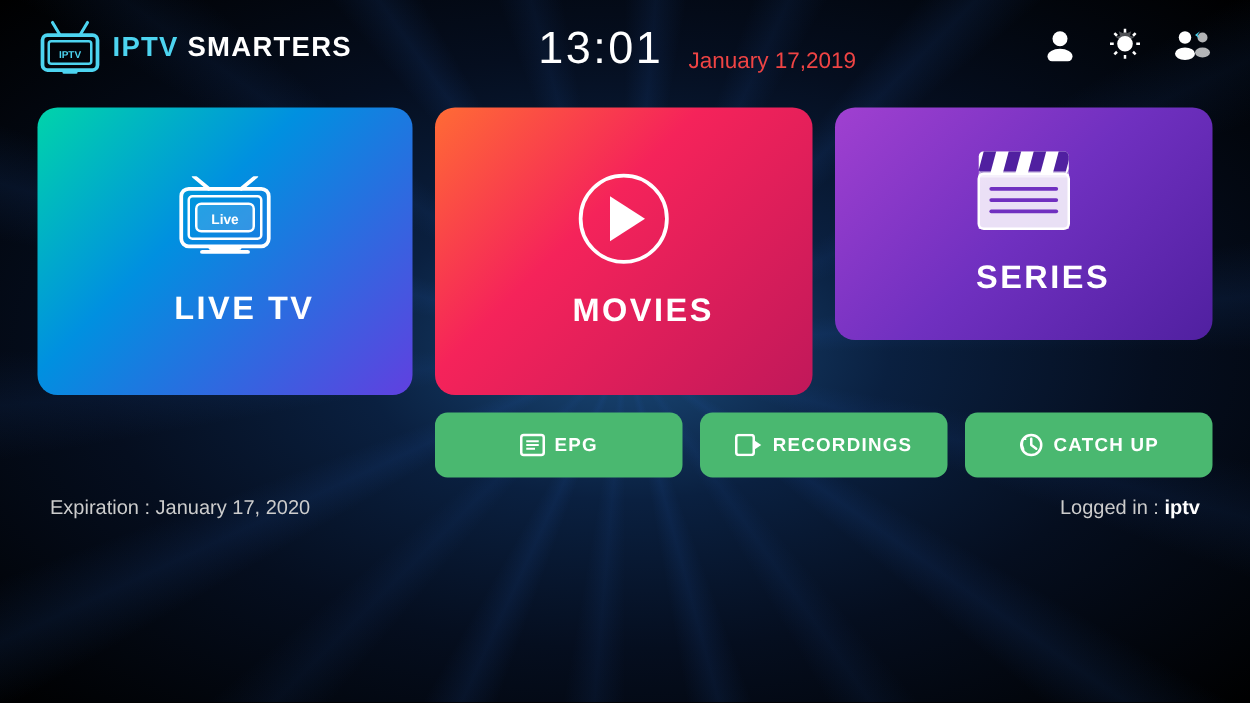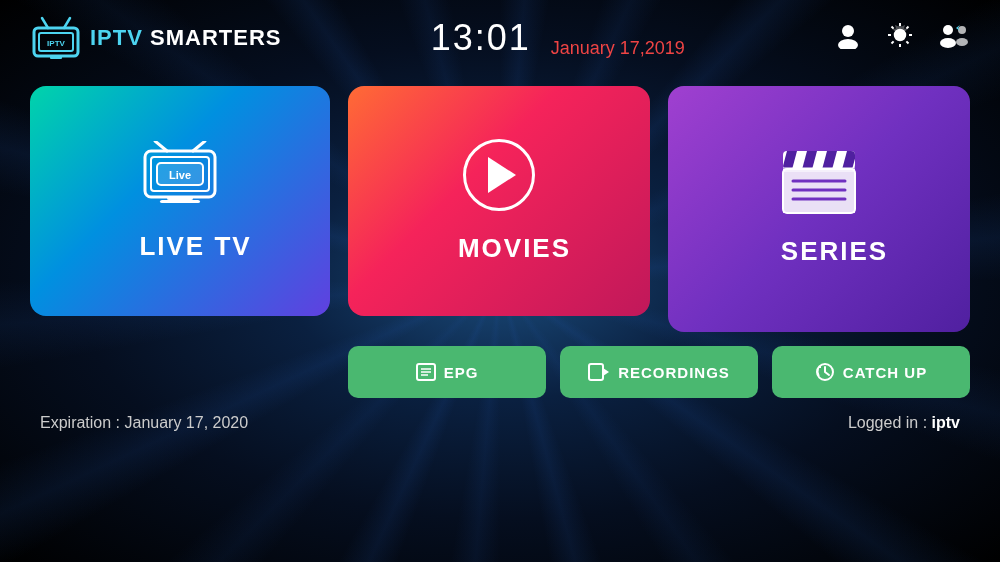--- a/index.html
+++ b/index.html
@@ -201,21 +201,21 @@
       height: 0;
       border-top: 18px solid transparent;
       border-bottom: 18px solid transparent;
       border-left: 28px solid white;
       margin-left: 5px;
     }
 
     
     .card-series {
       flex: 1;
-      height: 246px;
+      height: 186px;
       border-radius: 16px;
       background: linear-gradient(135deg, #a040d0 0%, #7030c0 50%, #5020a0 100%);
       display: flex;
       flex-direction: column;
       align-items: center;
       justify-content: center;
       cursor: pointer;
     }
 
     

